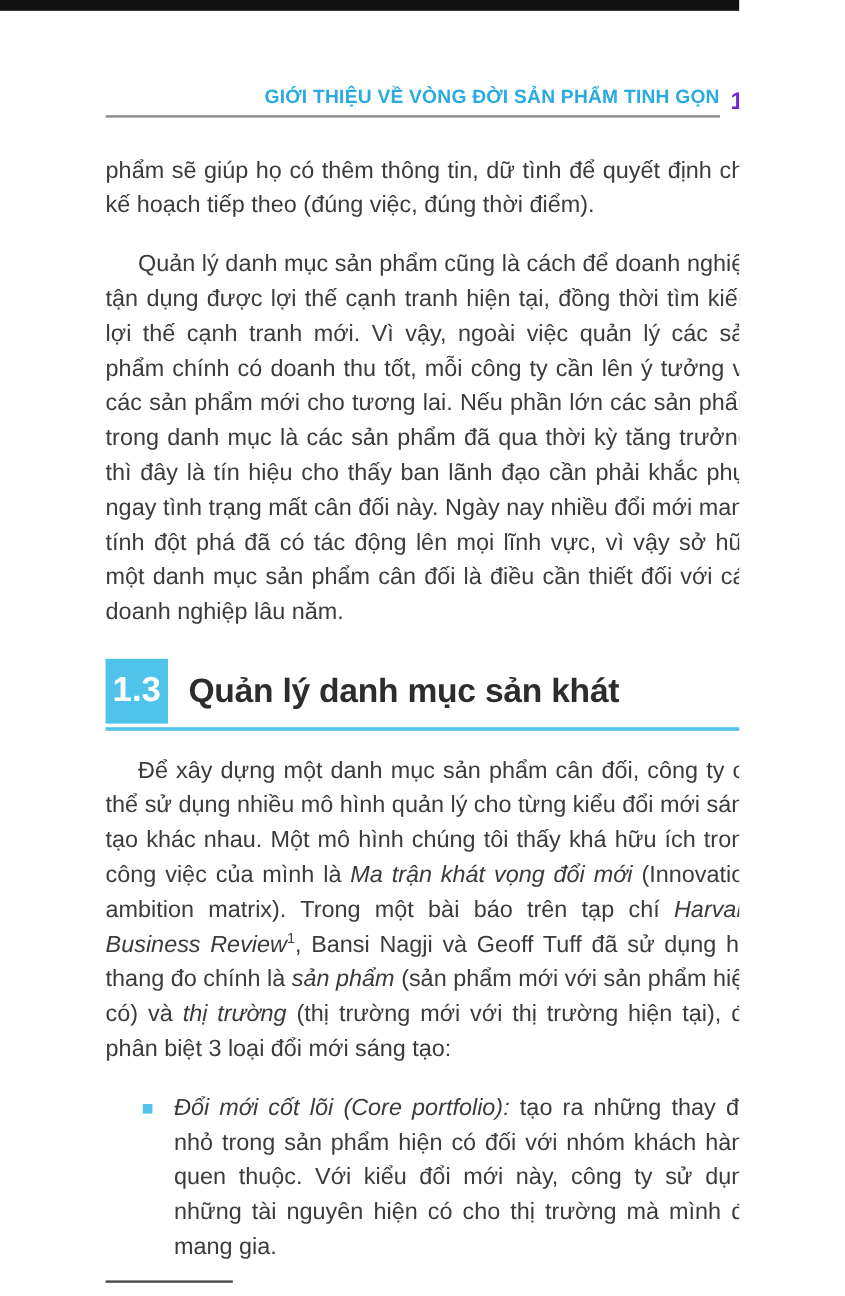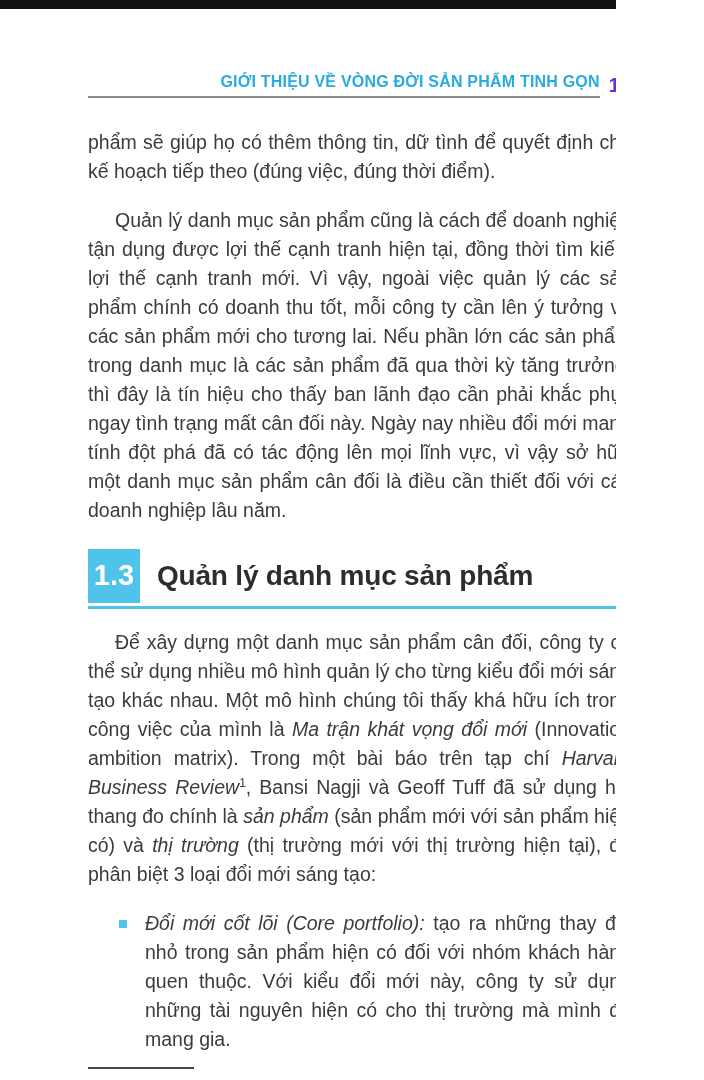--- a/index.html
+++ b/index.html
@@ -97,21 +97,21 @@
       <span class="rh-pagenum">19</span>
     </div>
 
     <p class="para p-continued">phẩm sẽ giúp họ có thêm thông tin, dữ tình để quyết định cho kế hoạch tiếp theo (đúng việc, đúng thời điểm).</p>
 
     <p class="para indent p-portfolio">Quản lý danh mục sản phẩm cũng là cách để doanh nghiệp tận dụng được lợi thế cạnh tranh hiện tại, đồng thời tìm kiếm lợi thế cạnh tranh mới. Vì vậy, ngoài việc quản lý các sản phẩm chính có doanh thu tốt, mỗi công ty cần lên ý tưởng về các sản phẩm mới cho tương lai. Nếu phần lớn các sản phẩm trong danh mục là các sản phẩm đã qua thời kỳ tăng trưởng, thì đây là tín hiệu cho thấy ban lãnh đạo cần phải khắc phục ngay tình trạng mất cân đối này. Ngày nay nhiều đổi mới mang tính đột phá đã có tác động lên mọi lĩnh vực, vì vậy sở hữu một danh mục sản phẩm cân đối là điều cần thiết đối với các doanh nghiệp lâu năm.</p>
 
     <div class="section-head">
       <div class="section-row">
         <div class="section-badge">1.3</div>
-        <div class="section-title">Quản lý danh mục sản phẩm</div>
+        <div class="section-title">Quản lý danh mục sản khát</div>
       </div>
       <div class="section-rule"></div>
     </div>
 
     <p class="para indent p-ambition"><span>Để xây dựng một danh mục sản phẩm cân đối, công ty có thể sử dụng nhiều mô hình quản lý cho từng kiểu đổi mới sáng tạo khác nhau. Một mô hình chúng tôi thấy khá hữu ích trong công việc của mình là </span><span style="font-style: italic;">Ma trận khát vọng đổi mới</span><span> (Innovation ambition matrix). Trong một bài báo trên tạp chí </span><span style="font-style: italic;">Harvard Business Review</span><sup>1</sup><span>, Bansi Nagji và Geoff Tuff đã sử dụng hai thang đo chính là </span><span style="font-style: italic;">sản phẩm</span><span> (sản phẩm mới với sản phẩm hiện có) và </span><span style="font-style: italic;">thị trường</span><span> (thị trường mới với thị trường hiện tại), để phân biệt 3 loại đổi mới sáng tạo:</span></p>
 
     <div class="bullet-item">
       <span class="bullet-marker"></span>
       <div class="bullet-text"><span style="font-style: italic;">Đổi mới cốt lõi (Core portfolio):</span><span> tạo ra những thay đổi nhỏ trong sản phẩm hiện có đối với nhóm khách hàng quen thuộc. Với kiểu đổi mới này, công ty sử dụng những tài nguyên hiện có cho thị trường mà mình đã mang gia.</span></div>
     </div>

